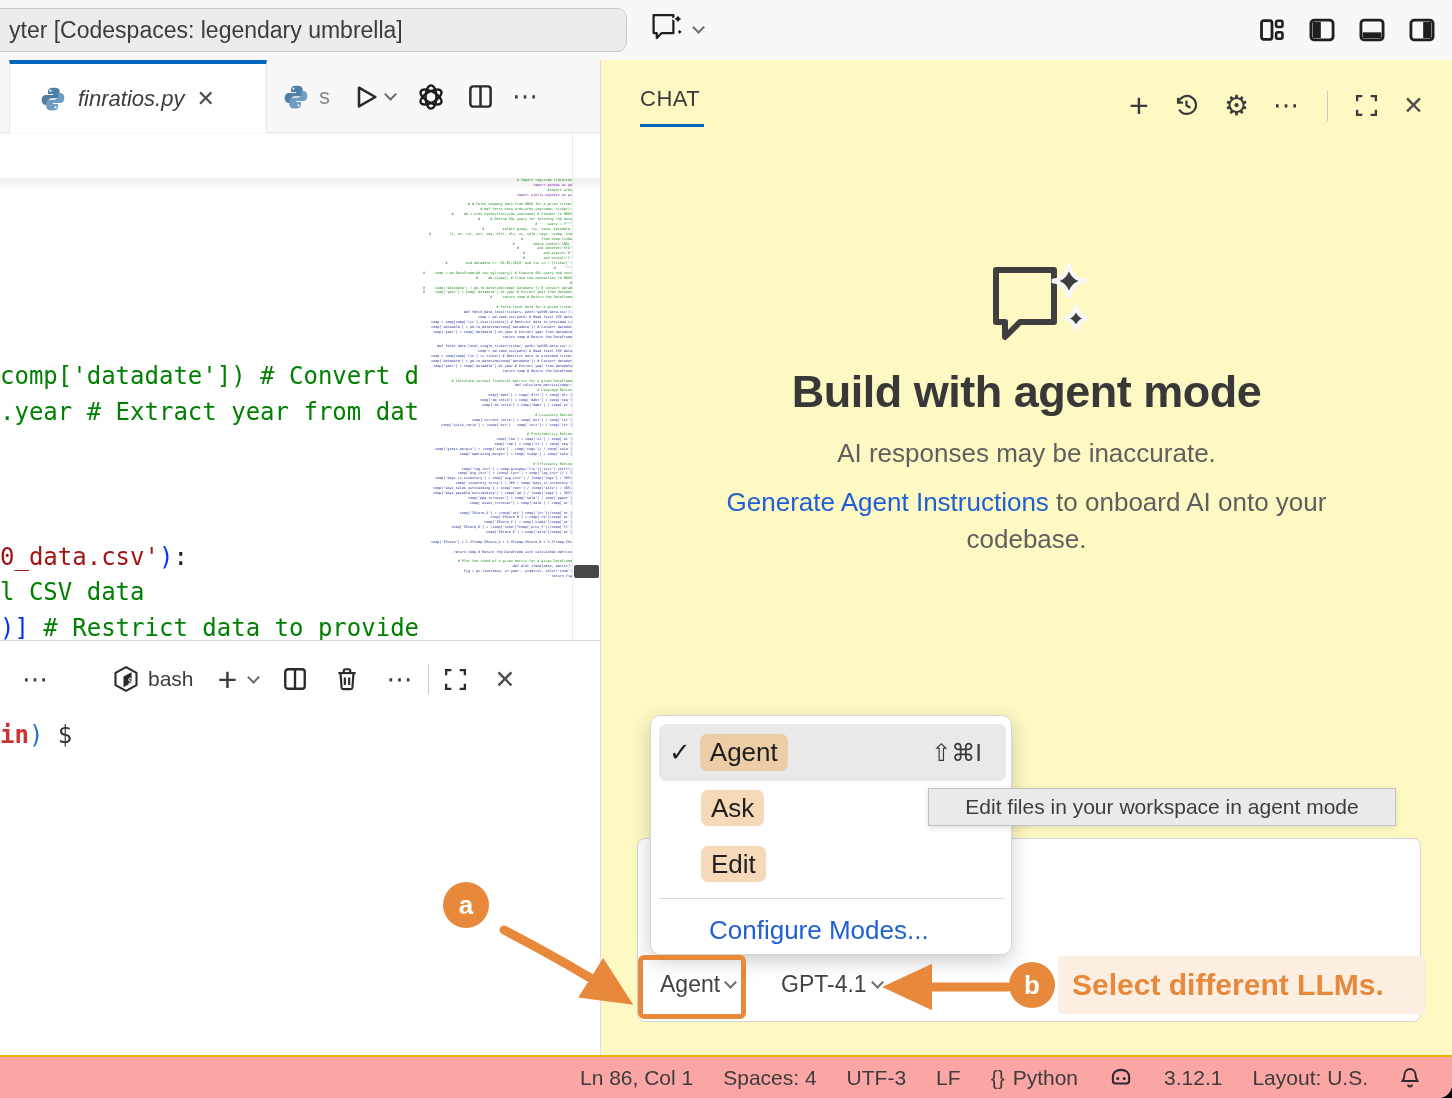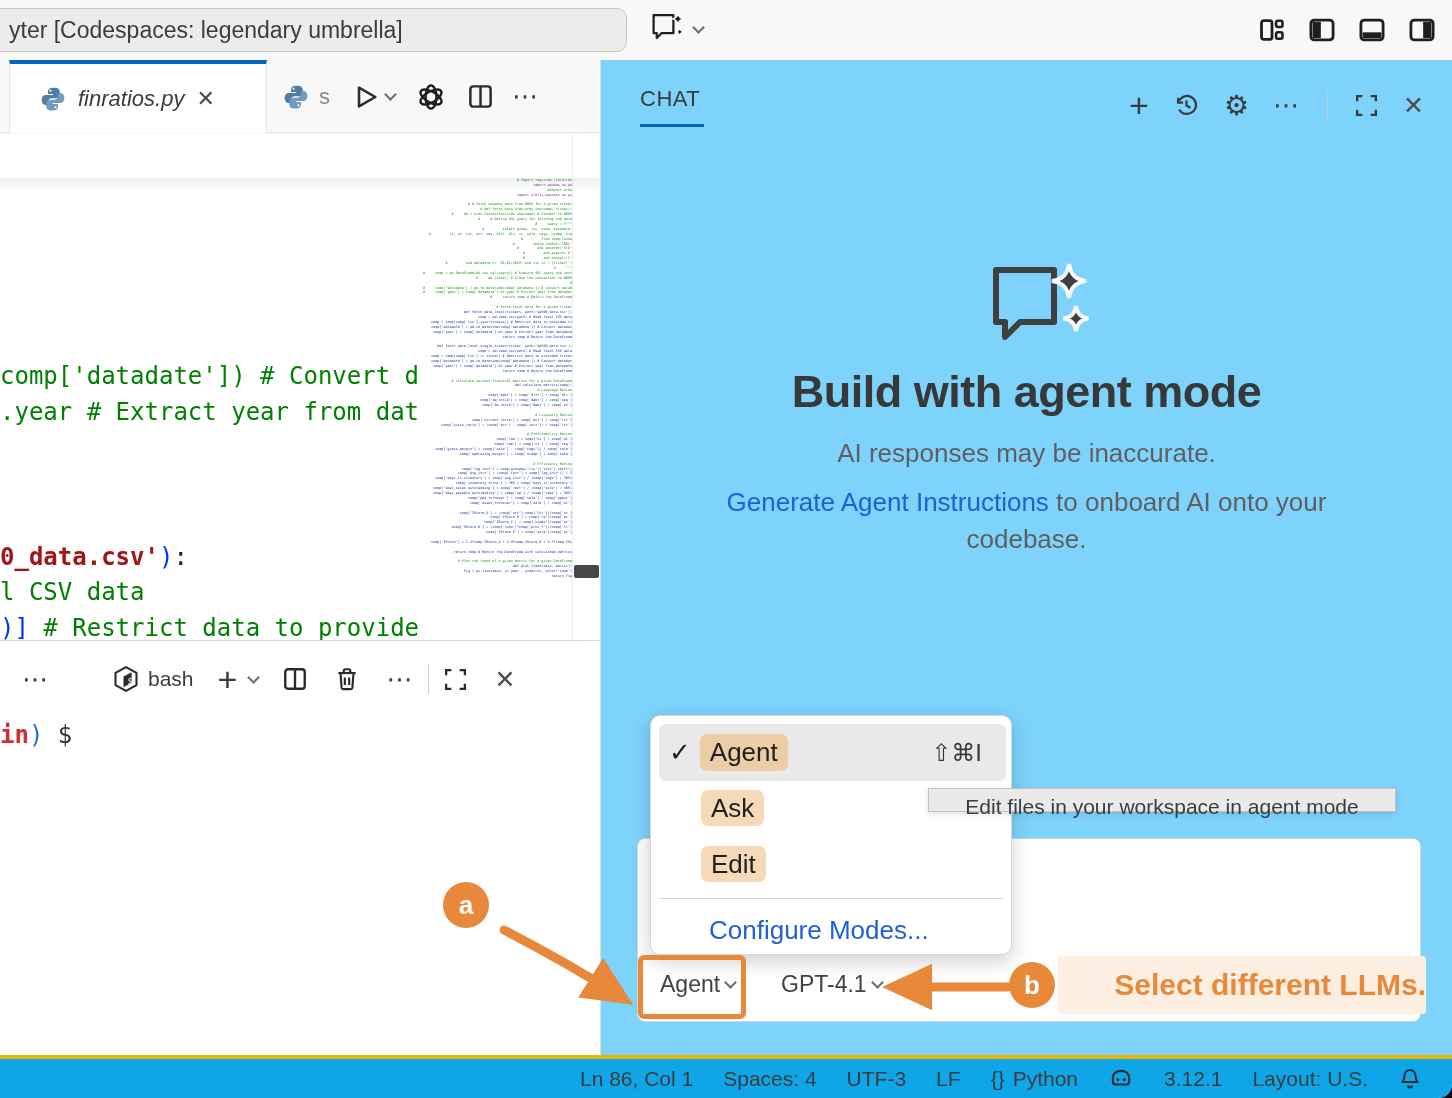--- a/index.html
+++ b/index.html
@@ -21,38 +21,38 @@
   #tab-label{font-style:italic;font-size:22px;color:#3c3c3c;}
   .close-x{font-size:22px;color:#4c4c4c;}
   #tab-partial{left:283px;top:0;height:73px;display:flex;align-items:center;gap:10px;}
   #tab-partial-label{font-size:22px;color:#8a8a8a;}
   #editor-actions{left:352px;top:0;height:73px;display:flex;align-items:center;gap:18px;}
   
   #editor{left:0;top:134px;width:600px;height:506px;background:#fff;text-align:right;}
   #editor-shadow{left:0;top:44px;width:600px;height:12px;background:linear-gradient(to bottom,rgba(0,0,0,.07),rgba(0,0,0,0));}
   #code-lines{left:0;top:0;width:418px;height:506px;overflow:hidden;}
   .code-line{position:absolute;left:0;white-space:pre;font-family:"DejaVu Sans Mono",monospace;font-size:24px;}
-  .tok-c{color:#008000;} .tok-s{color:#a31515;font-weight:bold;} .tok-b{color:#0431fa;} .tok-k{color:#1b1b1b;}
+  .tok-c{color:#008000;} .tok-s{color:#a31515;} .tok-b{color:#0431fa;} .tok-k{color:#1b1b1b;}
   #minimap{left:418px;top:44px;width:154px;height:440px;overflow:hidden;}
   .mm{white-space:pre;font-family:"DejaVu Sans Mono",monospace;font-size:3.4px;line-height:4.9px;height:4.9px;}
   .mm-c{color:#1e8a1e;} .mm-m{color:#1d2f8f;} .mm-i{color:#7a1fa2;} .mm-b{color:transparent;}
   #gutter-line{left:572px;top:134px;width:1px;height:921px;background:#ececec;}
   #editor-scroll-thumb{left:574px;top:565px;width:25px;height:13px;background:#474747;border-radius:2px;}
   #group-divider{left:600px;top:60px;width:1px;height:995px;background:#dcdcdc;}
   
   #terminal{left:0;top:640px;width:600px;height:415px;background:#fff;border-top:1px solid #d9d9d9;}
   #terminal-header{left:0;top:8px;width:600px;height:60px;display:flex;align-items:center;color:#3c3c3c;}
   #terminal-prompt{left:0;top:80px;white-space:pre;font-family:"DejaVu Sans Mono",monospace;font-size:24px;}
   .tp-red{color:#cd3131;font-weight:bold;} .tp-blue{color:#2472c8;} .tp-fg{color:#333;}
   #bash-label{font-size:21px;margin:0 8px;}
   .th-sep{width:1px;height:30px;background:#c9c9c9;margin:0 14px;}
   .icon-btn{display:flex;align-items:center;justify-content:center;color:#3c3c3c;}
   .dots{font-size:26px;letter-spacing:2px;color:#3c3c3c;}
   
-  #chat-panel{left:601px;top:60px;width:851px;height:995px;background:#7dd3fc;}
+  #chat-panel{left:601px;top:60px;width:851px;height:995px;background:#fef9c3;}
   #chat-tab{left:39px;top:26px;font-size:22px;letter-spacing:.5px;color:#3b3b3b;}
   #chat-tab-underline{left:39px;top:64px;width:64px;height:3px;background:#0066bf;}
   #chat-header-icons{right:28px;top:26px;display:flex;align-items:center;gap:24px;color:#3b3b3b;}
   #chat-hero-icon{left:385px;top:202px;}
   #chat-heading{left:0;top:306px;width:851px;text-align:center;font-size:45px;font-weight:600;color:#383838;letter-spacing:-.5px;}
   #chat-caution{left:0;top:378px;width:851px;text-align:center;font-size:26px;color:#5f5f5f;}
   #chat-onboard{left:0;top:424px;width:851px;text-align:center;font-size:26px;color:#5f5f5f;line-height:37px;}
   .link-blue{color:#2160d4;}
   #chat-input{left:36px;top:778px;width:784px;height:184px;background:#fff;border:1px solid #d4d4d4;border-radius:8px;}
   #chat-placeholder{left:398px;top:76px;font-size:26px;color:#9a9a9a;white-space:pre;}
@@ -65,32 +65,32 @@
   #menu-row-agent{left:8px;top:8px;width:347px;height:57px;background:#e9e9e9;border-radius:7px;display:flex;align-items:center;}
   .menu-check{font-size:26px;color:#1b1b1b;margin-left:10px;}
   .mode-pill{background:#f5d9b8;border-radius:7px;padding:3px 10px;font-size:26px;color:#1f1f1f;}
   #pill-agent{background:#eccda6;margin-left:9px;}
   #menu-shortcut{position:absolute;right:24px;font-size:24px;color:#3a3a3a;}
   #menu-row-ask{left:50px;top:77px;}
   #menu-row-edit{left:50px;top:133px;}
   #menu-divider{left:8px;top:182px;width:345px;height:1px;background:#d9d9d9;}
   #menu-configure{left:58px;top:199px;font-size:26px;color:#2160d4;}
   
-  #mode-tooltip{left:928px;top:788px;width:468px;height:24px;background:#eaeaea;border:1px solid #c2c2c2;
+  #mode-tooltip{left:928px;top:788px;width:468px;height:38px;background:#eaeaea;border:1px solid #c2c2c2;
     font-size:21px;color:#3d3d3d;line-height:36px;text-align:center;z-index:45;box-shadow:0 2px 6px rgba(0,0,0,.12);white-space:nowrap;}
   
-  #status-bar{left:0;top:1055px;width:1452px;height:43px;background:#0ea5e9;border-top:4px solid #eab308;
+  #status-bar{left:0;top:1055px;width:1452px;height:43px;background:#fca5a5;border-top:2px solid #eab308;
     display:flex;align-items:center;justify-content:flex-end;gap:30px;padding-right:30px;font-size:21px;color:#3c3c3c;}
   .sb-item{display:flex;align-items:center;gap:8px;white-space:nowrap;}
   
   .ann-circle{position:absolute;width:46px;height:46px;border-radius:50%;background:#e8883a;color:#fff;
     font-size:26px;font-weight:bold;display:flex;align-items:center;justify-content:center;z-index:55;}
   #ann-rect{left:638px;top:955px;width:108px;height:64px;border:5px solid #e8883a;border-radius:6px;z-index:55;}
   #ann-label{left:1058px;top:956px;width:368px;height:58px;background:#fcefe2;border-radius:4px;z-index:55;
-    font-size:30px;font-weight:bold;color:#e8883a;line-height:58px;padding-left:20px;white-space:nowrap;text-align:right;}
+    font-size:30px;font-weight:bold;color:#e8883a;line-height:58px;padding-left:14px;white-space:nowrap;}
   #ann-arrows{left:0;top:0;width:1452px;height:1098px;pointer-events:none;z-index:54;}
 </style>
 </head>
 <body>
 
 <div id="app">
 
   <div id="title-bar" class="abs">
     <div id="title-pill" class="abs">yter [Codespaces: legendary umbrella]</div>
     <div id="copilot-top" class="abs">

